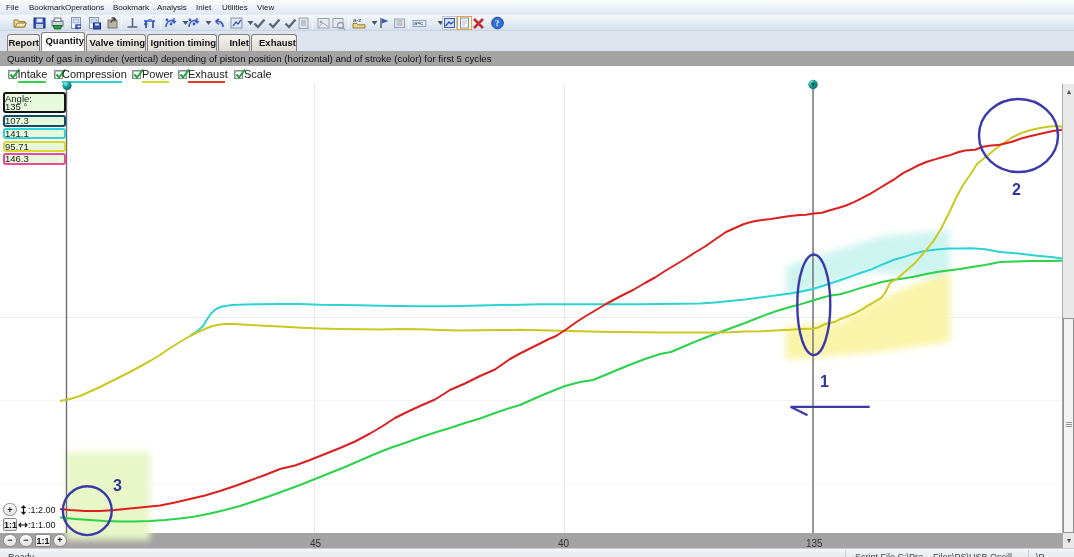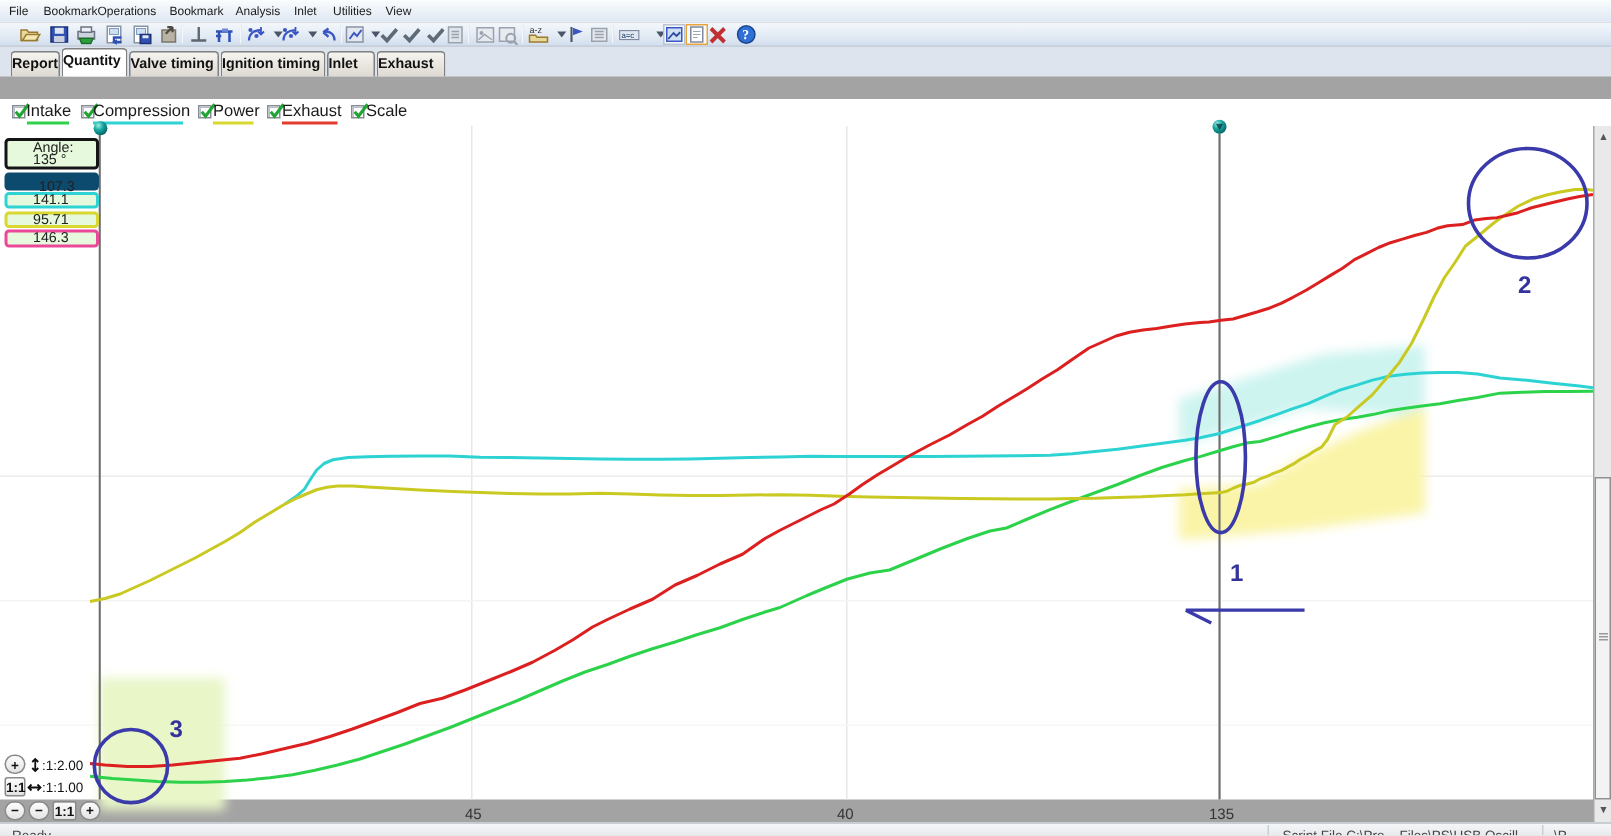--- a/index.html
+++ b/index.html
@@ -8,30 +8,30 @@
 #menubar{left:0;top:0;width:1074px;height:15px;
  background:linear-gradient(#fbfdfe,#eef3f9 45%,#dfe8f2);border-bottom:1px solid #e6edf5;}
 #menubar span{position:absolute;top:3px;font-size:8px;color:#1a1a1a}
 #toolbar{left:0;top:15px;width:1074px;height:16px;
  background:linear-gradient(#f4f8fc,#e2eaf4 60%,#d4dfee);border-bottom:1px solid #c8d4e2}
 .ticon{position:absolute;top:1px;width:15px;height:14px}
 .tsep{position:absolute;top:2px;width:1px;height:12px;background:#b9c4d2;border-right:1px solid #f4f8fc}
 #tabrow{left:0;top:31px;width:1074px;height:20px;background:#dde4ee}
 .tab{position:absolute;top:3px;height:17px;background:linear-gradient(#f6f4f0,#dedad2);
  border:1px solid #808080;border-bottom:none;border-radius:3px 3px 0 0;
- font-size:9.5px;font-weight:bold;color:#111;text-align:left;line-height:16px;white-space:nowrap;overflow:hidden}
+ font-size:9.5px;font-weight:bold;color:#111;text-align:right;line-height:16px;white-space:nowrap;overflow:hidden}
 .tab.act{top:1px;height:19px;background:#fff;z-index:3}
 #desc{left:7px;top:53px;font-size:9.7px;color:#111;letter-spacing:0px}
 .cb{position:absolute;top:4px;width:9px;height:9px;background:#fff;border:1px solid #858c96;
  box-shadow:inset 1px 1px 0 #b9bfc7}
 .cb svg{position:absolute;left:0px;top:-3px;overflow:visible}
 .cl{position:absolute;top:2px;font-size:11px;color:#1a1a1a}
 .ul{position:absolute;top:14.5px;height:2px}
 .vbox{position:absolute;left:3px;width:63px;background:#e7f9dc;border-radius:3px;
- font-size:9.5px;color:#222;padding-left:17px;line-height:8.4px;z-index:5}
+ font-size:9.5px;color:#222;padding-left:0;line-height:8.4px;z-index:5}
 #vsb{left:1062px;top:84px;width:12px;height:464px;background:#e9e9e9;border-left:1px solid #a9a9a9}
 #vthumb{position:absolute;left:0px;top:234px;width:11px;height:215px;background:#f3f3f3;
  border:1px solid #909090;}
 .sbarrow{position:absolute;left:2px;width:8px;height:8px;font-size:7px;color:#555;line-height:8px;text-align:center}
 .axlab{position:absolute;top:538px;font-size:10px;color:#333}
 .zbtn{position:absolute;background:linear-gradient(#fdfdfd,#e3e3e3);border:1px solid #8a8a8a;
  border-radius:2px;font-size:9px;font-weight:bold;color:#111;text-align:center}
 .ztxt{position:absolute;font-size:9px;font-weight:normal;color:#111}
 #statusbar{left:0;top:548px;width:1074px;height:9px;background:linear-gradient(#f4f6f8,#e8ebee);
  border-top:1px solid #c6cdd4;overflow:hidden}
@@ -186,20 +186,21 @@
       </svg>
     </div>
 <div id="tabrow" class="abs">
       <div class="tab" style="left:7px;width:33px">Report</div>
       <div class="tab act" style="left:41px;width:44px">Quantity</div>
       <div class="tab" style="left:86px;width:60px">Valve timing</div>
       <div class="tab" style="left:147px;width:70px">Ignition timing</div>
       <div class="tab" style="left:218px;width:32px">Inlet</div>
       <div class="tab" style="left:251px;width:46px">Exhaust</div>
     </div>
+<div id="desc" class="abs">Quantity of gas in cylinder (vertical) depending of piston position (horizontal) and of stroke (color) for first 5 cycles</div>
 <div class="abs" style="left:0;top:66px;width:1074px;height:18px;background:#fff">
       <div class="cb" style="left:8px">
         <svg style="position:absolute;left:0;top:-3px;overflow:visible" width="12" height="12" viewBox="0 0 12 12">
           <path d="M1.5 6.5 L4 9.5 L10 1.5" stroke="#1ea532" stroke-width="2" fill="none"></path>
         </svg>
       </div>
       <div class="cl" style="left:17.5px">Intake</div>
       <div class="ul" style="left:17.5px;width:28px;background:#2fd24b"></div>
       <div class="cb" style="left:53.5px">
         <svg style="position:absolute;left:0;top:-3px;overflow:visible" width="12" height="12" viewBox="0 0 12 12">
@@ -272,21 +273,21 @@
 <path d="M869.7 406.8 L790.5 406.8 M790.5 406.8 L807.5 415.3" stroke-width="2.2"></path>
 </g>
 <g font-size="16" font-weight="bold" fill="#33339b" text-anchor="middle" font-family="Liberation Sans">
 <text x="824.5" y="387">1</text>
 <text x="1016.5" y="195">2</text>
 <text x="117.5" y="491">3</text>
 </g>
 </svg>
 
 <div class="vbox" style="top:92px;height:21px;border:2px solid #141414;padding-top:1px">Angle:<br>135 °</div>
-<div class="vbox" style="top:115px;height:11.5px;border:6px solid #0c4a6e;line-height:7.5px">107.3</div>
+<div class="vbox" style="top:115px;height:11.5px;border:2px solid #0c4a6e;line-height:7.5px">107.3</div>
 <div class="vbox" style="top:127.8px;height:11.5px;border:2px solid #2fd3d3;line-height:7.5px">141.1</div>
 <div class="vbox" style="top:140.6px;height:11.5px;border:2px solid #d8d831;line-height:7.5px">95.71</div>
 <div class="vbox" style="top:153.4px;height:11.5px;border:2px solid #ec4899;line-height:7.5px">146.3</div>
 <div id="vsb" class="abs">
 <div class="sbarrow" style="top:4px">▲</div>
 <div id="vthumb">
         <div style="position:absolute;left:2px;top:103px;width:6px;height:1px;background:#999;box-shadow:0 2px 0 #999,0 4px 0 #999"></div>
       </div>
 <div class="sbarrow" style="top:453px">▼</div>
 </div>

